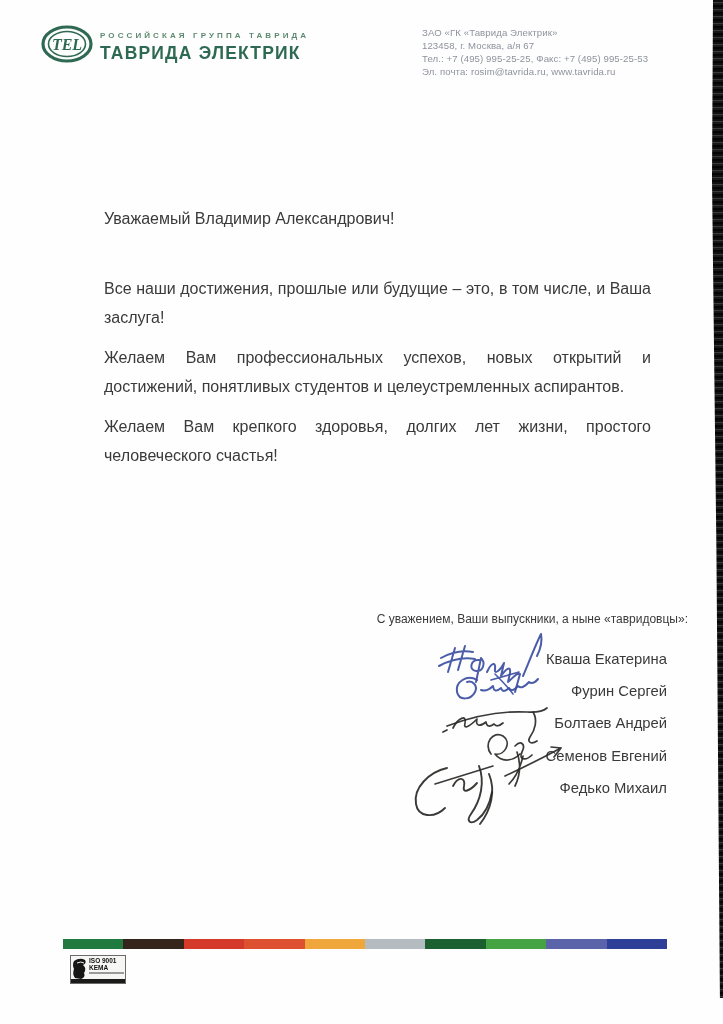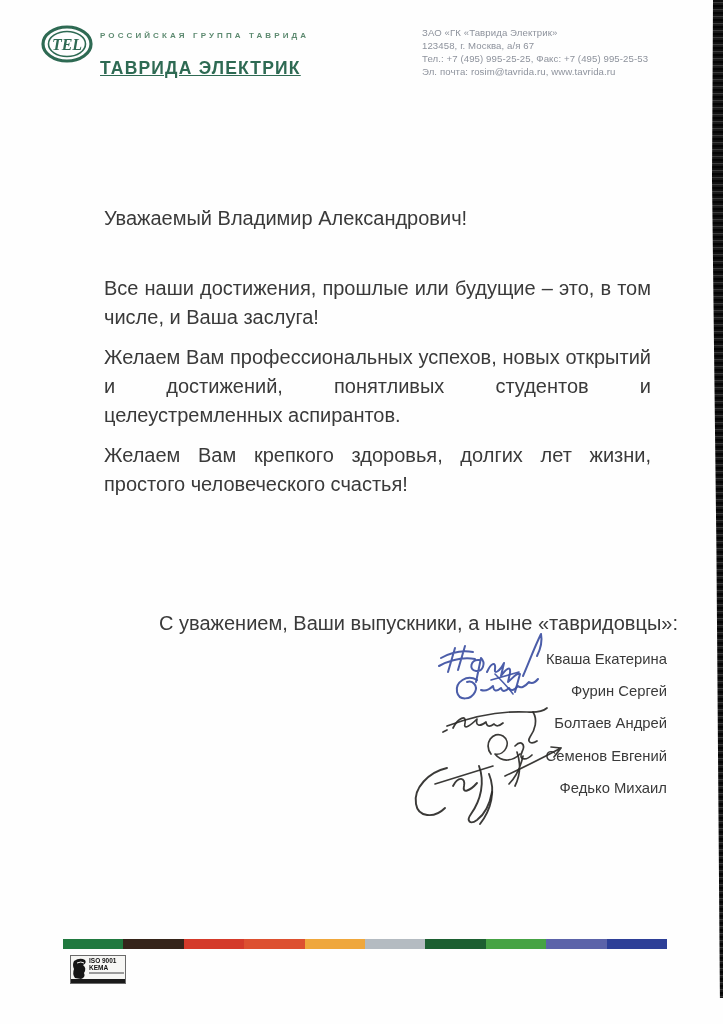--- a/index.html
+++ b/index.html
@@ -11,35 +11,35 @@
   
   .letterhead{position:absolute;left:0;top:0;width:100%;height:110px;}
   .logo{position:absolute;left:41px;top:24px;display:flex;align-items:flex-start;}
   .logo-oval{width:52px;height:40px;flex:0 0 auto;}
   .logo-text{margin-left:7px;padding-top:7px;}
   .logo-tagline{
     font-size:8px;letter-spacing:3.1px;color:#5d8a70;font-weight:bold;white-space:nowrap;
   }
   .logo-company{
     font-size:17.5px;font-weight:bold;color:#2e6a53;letter-spacing:1.2px;
-    margin-top:18px;white-space:nowrap;text-decoration:underline;
+    margin-top:3px;white-space:nowrap;
   }
   .contact{
     position:absolute;left:422px;top:26px;font-size:9.6px;line-height:13px;
     color:#8d929c;letter-spacing:.1px;
   }
   
   .letter{position:absolute;left:104px;top:204px;width:547px;}
   .letter p{
-    margin:0 0 11px 0;font-size:20px;line-height:29px;text-align:justify;
+    margin:0 0 11px 0;font-size:16px;line-height:29px;text-align:justify;
     color:#3a3a3a;
   }
   .letter p.salutation{margin-bottom:41px;}
   .closing{
-    position:absolute;top:612px;right:45px;font-size:20px;color:#3a3a3a;
+    position:absolute;top:612px;right:35px;font-size:12px;color:#3a3a3a;
     white-space:nowrap;
   }
   .signatories{position:absolute;left:104px;top:643px;right:56px;}
   .sig-row{height:32.2px;line-height:32.2px;text-align:right;font-size:14.8px;color:#3a3a3a;}
   .signatures{position:absolute;left:395px;top:628px;width:200px;height:200px;}
   .signatures path{fill:none;stroke-linecap:round;stroke-linejoin:round;opacity:.92;}
   
   .stripe{
     position:absolute;left:63px;top:939px;width:604px;height:10px;display:flex;
   }

